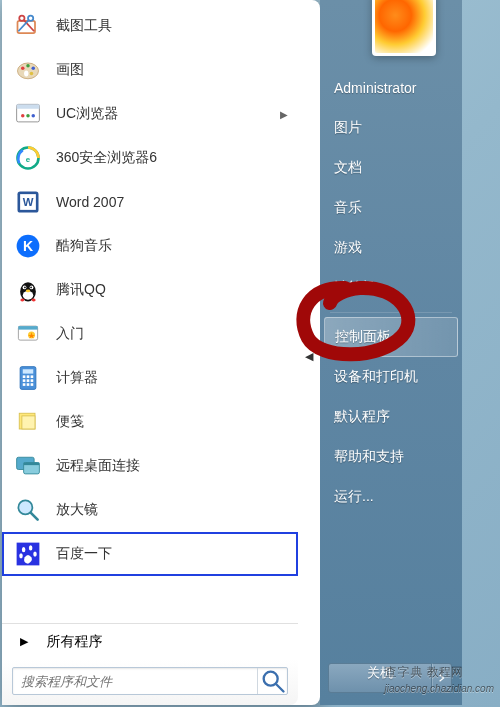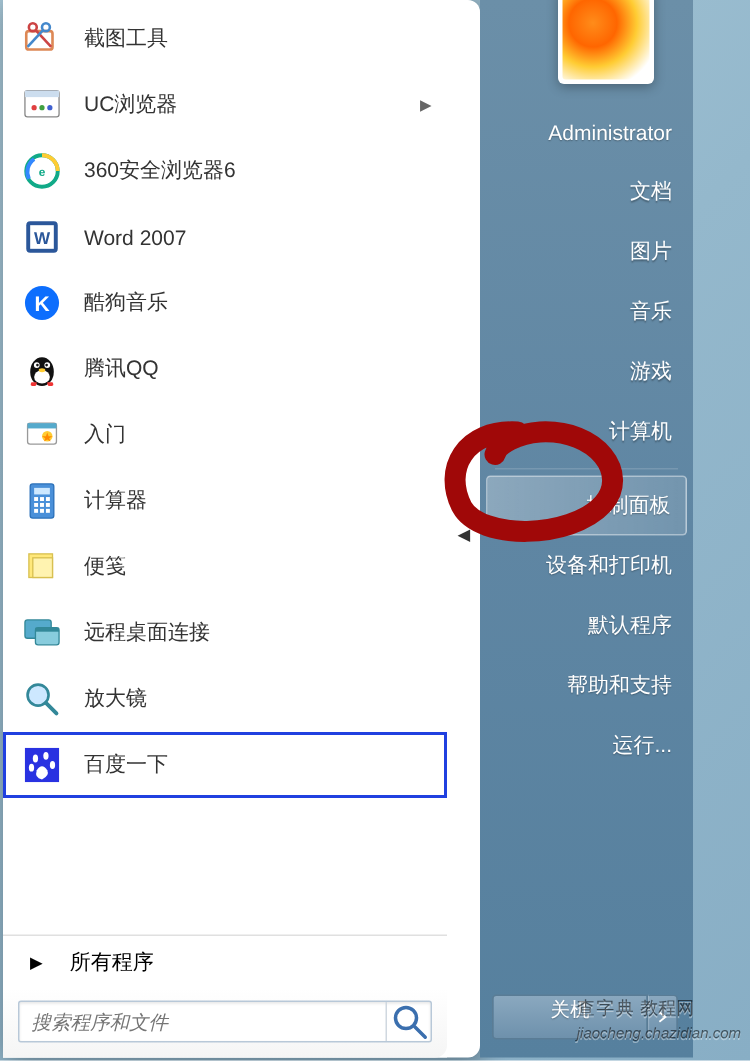--- a/index.html
+++ b/index.html
@@ -29,21 +29,21 @@
 .search-box { display: flex; align-items: center; height: 28px; border: 1px solid #b8c8d8; background: #fff; border-radius: 2px; box-shadow: inset 0 1px 2px rgba(0,0,0,0.1); }
 .search-input { flex: 1; border: none; outline: none; padding: 0 8px; font-size: 13px; color: #888; font-style: italic; background: transparent; }
 .search-btn { width: 30px; height: 100%; display: flex; align-items: center; justify-content: center; border-left: 1px solid #d0d8e0; cursor: pointer; }
 
 .right-panel { position: absolute; left: 320px; top: 0; width: 142px; height: 705px; background: linear-gradient(180deg, #6b8fa8 0%, #5f86a3 50%, #56809e 100%); border-radius: 0 0 0 0; }
 
 .user-pic { position: absolute; left: 372px; top: -8px; width: 64px; height: 64px; background: #fff; border-radius: 4px; padding: 3px; box-shadow: 0 2px 8px rgba(0,0,0,0.3); }
 .user-pic-inner { width: 100%; height: 100%; background: radial-gradient(circle at 35% 35%, #ff8c1a 0%, #ff6600 30%, #ffcc33 55%, #fff 85%); border-radius: 2px; }
 
 .right-items { padding-top: 68px; }
-.right-item { height: 40px; padding: 0 14px; display: flex; align-items: center; color: #fff; font-size: 14px; cursor: pointer; text-shadow: 0 1px 1px rgba(0,0,0,0.3); position: relative; justify-content: flex-end; }
+.right-item { height: 40px; padding: 0 14px; display: flex; align-items: center; color: #fff; font-size: 14px; cursor: pointer; text-shadow: 0 1px 1px rgba(0,0,0,0.3); position: relative; }
 .right-item.hl { background: linear-gradient(90deg, rgba(255,255,255,0.28), rgba(255,255,255,0.12)); border: 1px solid rgba(255,255,255,0.4); border-radius: 3px; margin: 0 4px; padding: 0 10px; }
 .sep { height: 1px; background: rgba(255,255,255,0.15); margin: 4px 10px; }
 
 .left-caret { position: absolute; left: 305px; top: 350px; font-size: 11px; color: #333; }
 
 .shutdown-row { position: absolute; left: 320px; bottom: 10px; width: 140px; height: 34px; display: flex; padding: 0 8px; }
 .shutdown-btn { flex: 1; height: 30px; background: linear-gradient(#8aa8bf, #6e91ac); border: 1px solid #5a7c95; border-radius: 3px 0 0 3px; color: #fff; display: flex; align-items: flex-start; justify-content: center; font-size: 13px; text-shadow: 0 1px 1px rgba(0,0,0,0.3); cursor: pointer; }
 .shutdown-more { width: 20px; height: 30px; background: linear-gradient(#8aa8bf, #6e91ac); border: 1px solid #5a7c95; border-left: 1px solid rgba(255,255,255,0.2); border-radius: 0 3px 3px 0; display: flex; align-items: center; justify-content: center; cursor: pointer; }
 
 .annotation { position: absolute; left: 290px; top: 278px; width: 130px; height: 85px; pointer-events: none; z-index: 50; }
@@ -72,20 +72,33 @@
           <div class="program-icon">
             <svg class="ico-svg" viewBox="0 0 32 32">
               <rect x="4" y="10" width="20" height="14" rx="2" fill="none" stroke="#d85" stroke-width="2"></rect>
               <circle cx="9" cy="7" r="3" fill="none" stroke="#c44" stroke-width="2"></circle>
               <circle cx="19" cy="7" r="3" fill="none" stroke="#48c" stroke-width="2"></circle>
               <line x1="11" y1="9" x2="23" y2="22" stroke="#c44" stroke-width="2"></line>
               <line x1="17" y1="9" x2="5" y2="22" stroke="#48c" stroke-width="2"></line>
             </svg>
           </div>
           <div class="program-label">截图工具</div>
+        </div>
+        <div class="program-item">
+          <div class="program-icon">
+            <svg class="ico-svg" viewBox="0 0 32 32">
+              <ellipse cx="16" cy="17" rx="12" ry="9" fill="#e8d8b8" stroke="#c8a878" stroke-width="1"></ellipse>
+              <circle cx="10" cy="14" r="2" fill="#e04040"></circle>
+              <circle cx="16" cy="11" r="2" fill="#40a040"></circle>
+              <circle cx="22" cy="14" r="2" fill="#4060d0"></circle>
+              <circle cx="20" cy="20" r="2" fill="#e0c040"></circle>
+              <ellipse cx="14" cy="20" rx="2.5" ry="3.5" fill="#fff"></ellipse>
+            </svg>
+          </div>
+          <div class="program-label">画图</div>
         </div>
         <div class="program-item">
           <div class="program-icon">
             <svg class="ico-svg" viewBox="0 0 32 32">
               <rect x="3" y="5" width="26" height="20" rx="2" fill="#fff" stroke="#888"></rect>
               <rect x="3" y="5" width="26" height="5" fill="#cde"></rect>
               <circle cx="10" cy="18" r="2" fill="#e04040"></circle>
               <circle cx="16" cy="18" r="2" fill="#40a040"></circle>
               <circle cx="22" cy="18" r="2" fill="#4060d0"></circle>
             </svg>
@@ -227,24 +240,24 @@
     </div>
   </div>
 </div>
 
 <div class="right-panel">
   <div class="right-items" id="right-items">
     <div class="right-item">
       <span>Administrator</span>
     </div>
   <div class="right-item">
+        <span>图片</span>
+      </div>
+      <div class="right-item">
         <span>文档</span>
-      </div>
-      <div class="right-item">
-        <span>图片</span>
       </div>
       <div class="right-item">
         <span>音乐</span>
       </div>
       <div class="right-item">
         <span>游戏</span>
       </div>
       <div class="right-item">
         <span>计算机</span>
       </div>

